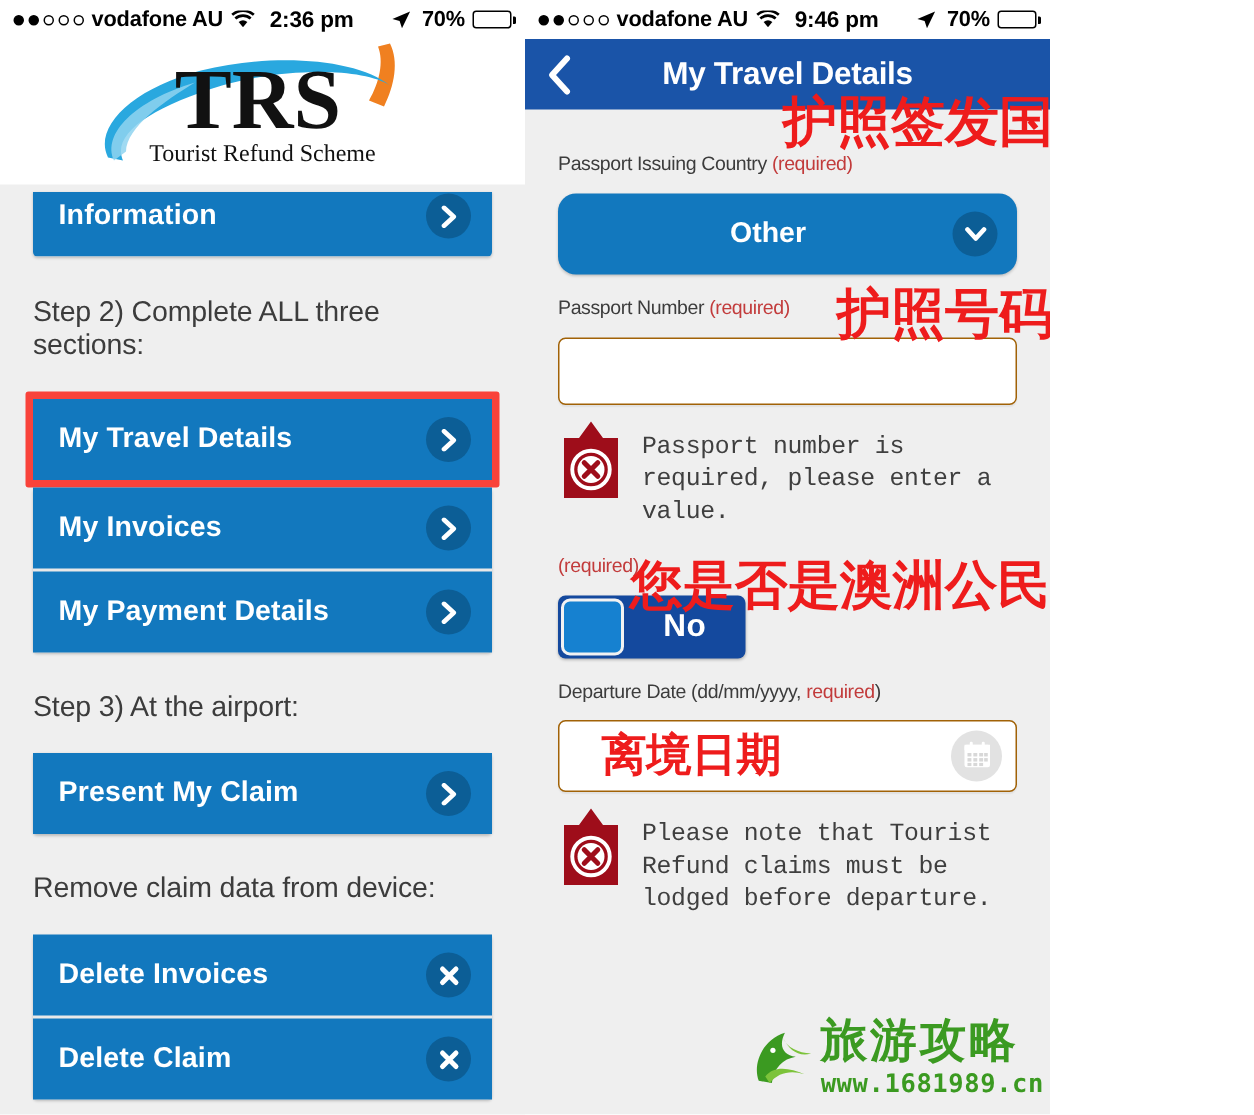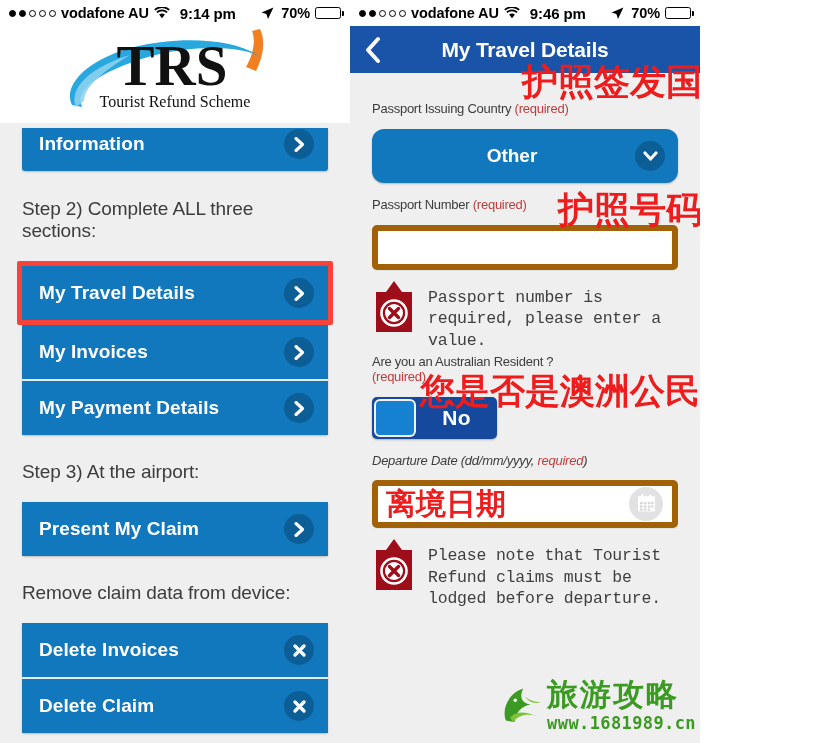--- a/index.html
+++ b/index.html
@@ -106,23 +106,23 @@
 
   .select-btn {
     background: #1278be; color: #fff; height: 54px;
     border-radius: 12px; display: flex; align-items: center;
     padding: 0 13px 0 17px; font-size: 19px; font-weight: bold;
     box-shadow: 0 1px 2px rgba(0,0,0,0.22); cursor: pointer;
   }
   .select-btn .sel-label { flex: 1; text-align: center; }
 
   .text-input {
-    height: 45px; background: #fff; border: 6px solid #a16207;
+    height: 45px; background: #fff; border: 1px solid #a16207;
     border-radius: 5px; width: 100%; display: flex; align-items: center;
-    padding: 0 8px; box-shadow: 0 1px 1px rgba(0,0,0,0.06);
+    padding: 0 28px; box-shadow: 0 1px 1px rgba(0,0,0,0.06);
     font-size: 18px; color: #333;
   }
 
   .date-input { height: 48px; position: relative; }
   .date-val {
     color: #ee1c1c; font-size: 30px; font-weight: bold;
     font-family: "DejaVu Sans", sans-serif; line-height: 1;
   }
   .cal-icon {
     position: absolute; right: 9px; top: 50%; transform: translateY(-50%);
@@ -194,21 +194,21 @@
           <span class="dot"></span>
       </div>
       <span class="carrier">vodafone AU</span>
       <span class="wifi">
         <svg width="16" height="12" viewBox="0 0 16 12">
           <path d="M8 11.2 L5.1 7.6 A4.6 4.6 0 0 1 10.9 7.6 Z" fill="#000"></path>
           <path d="M2.9 5.4 A7.6 7.6 0 0 1 13.1 5.4" stroke="#000" stroke-width="1.8" fill="none"></path>
           <path d="M0.8 2.9 A10.8 10.8 0 0 1 15.2 2.9" stroke="#000" stroke-width="1.8" fill="none"></path>
         </svg>
       </span>
-      <span class="clock">9:14 pm</span>
+      <span class="clock">2:36 pm</span>
       <span class="sb-spacer"></span>
       <span class="loc-arrow">
         <svg width="13" height="13" viewBox="0 0 13 13">
           <path d="M12.4 0.6 L0.6 5.6 L5.4 7.0 L7.0 11.9 Z" fill="#000"></path>
         </svg>
       </span>
       <span class="batt-pct">70%</span>
       <span class="batt">
         <span class="batt-fill" style="width:70%"></span>
         <span class="batt-cap"></span>
@@ -381,30 +381,30 @@
             <path d="M4 14 L14 14 L22 3 L30 14 L40 14 L40 54 L4 54 Z" fill="#9e0d1a"></path>
             <circle cx="22" cy="35" r="12.5" fill="none" stroke="#fff" stroke-width="2.6"></circle>
             <circle cx="22" cy="35" r="9" fill="#fff"></circle>
             <path d="M17.5 30.5 L26.5 39.5 M26.5 30.5 L17.5 39.5" stroke="#9e0d1a" stroke-width="3.4" stroke-linecap="round"></path>
           </svg>
         </span>
         <span class="err-text">Passport number is required, please enter a value.</span>
       </div>
 
       <div class="field-label" style="margin-top:2px;">
-        <span>Are you an Australian Resident ?</span><br>
+        <br>
         <span class="req">(required)</span>
       </div>
 
       <div class="toggle" style="margin-top:12px;">
         <span class="toggle-knob"></span>
         <span class="toggle-label">No</span>
       </div>
 
-      <div class="field-label" style="margin-top:14px;font-style:italic;">
+      <div class="field-label" style="margin-top:14px;">
         <span>Departure Date (dd/mm/yyyy, </span><span class="req">required</span><span>)</span>
       </div>
 
       <div class="text-input date-input" style="margin-top:12px;">
         <span class="date-val">离境日期</span>
         <span class="cal-icon">
           <svg width="21" height="21" viewBox="0 0 21 21">
             <rect x="2" y="3.5" width="17" height="15" rx="1.5" fill="#fff"></rect>
             <rect x="2" y="3.5" width="17" height="3.6" fill="#fff"></rect>
             <rect x="5.5" y="1.5" width="2" height="3.4" rx="0.8" fill="#fff"></rect>

